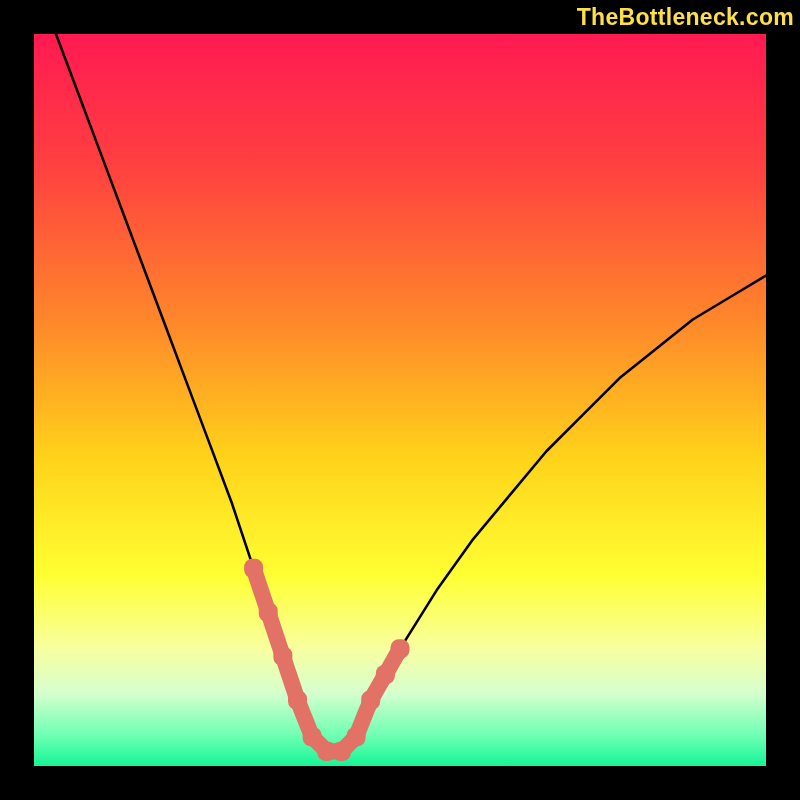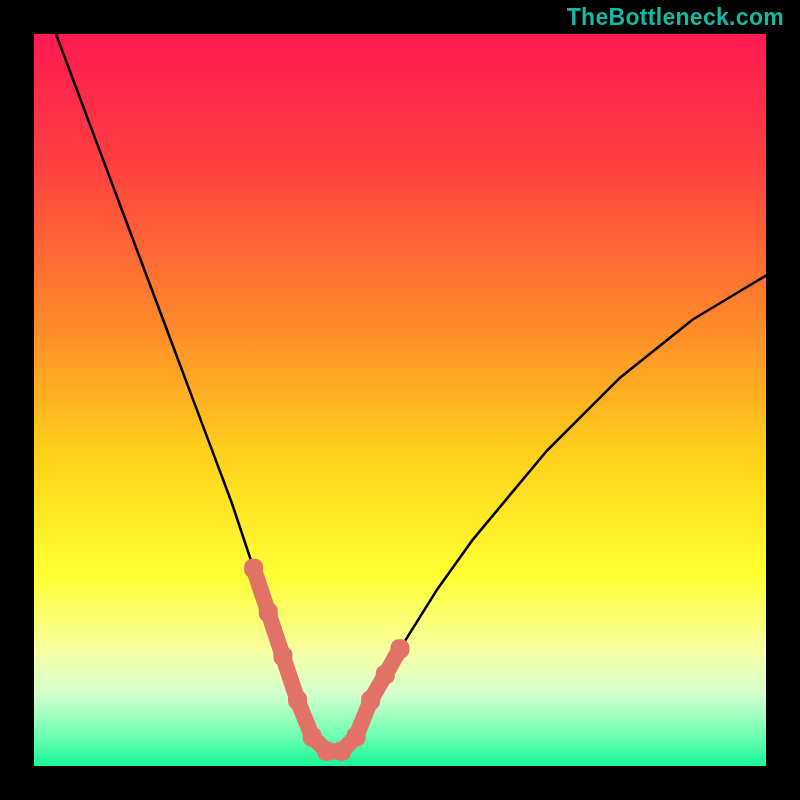--- a/index.html
+++ b/index.html
@@ -78,14 +78,14 @@
           <rect x="38.70" y="96.70" width="2.6" height="2.6" rx="1.1" fill="#e27266"></rect>
           <rect x="40.70" y="96.70" width="2.6" height="2.6" rx="1.1" fill="#e27266"></rect>
           <rect x="42.70" y="94.70" width="2.6" height="2.6" rx="1.1" fill="#e27266"></rect>
           <rect x="44.70" y="89.70" width="2.6" height="2.6" rx="1.1" fill="#e27266"></rect>
           <rect x="46.70" y="86.20" width="2.6" height="2.6" rx="1.1" fill="#e27266"></rect>
           <rect x="48.70" y="82.70" width="2.6" height="2.6" rx="1.1" fill="#e27266"></rect>
         </g>
     </svg>
   </div>
 
-  <div class="watermark" id="watermark" style="right: 16px; top: 4px; color: #14b8a6;">TheBottleneck.com</div>
+  <div class="watermark" id="watermark" style="right: 6px; top: 4px; color: #fde047;">TheBottleneck.com</div>
 </div>
 
 </body></html>

